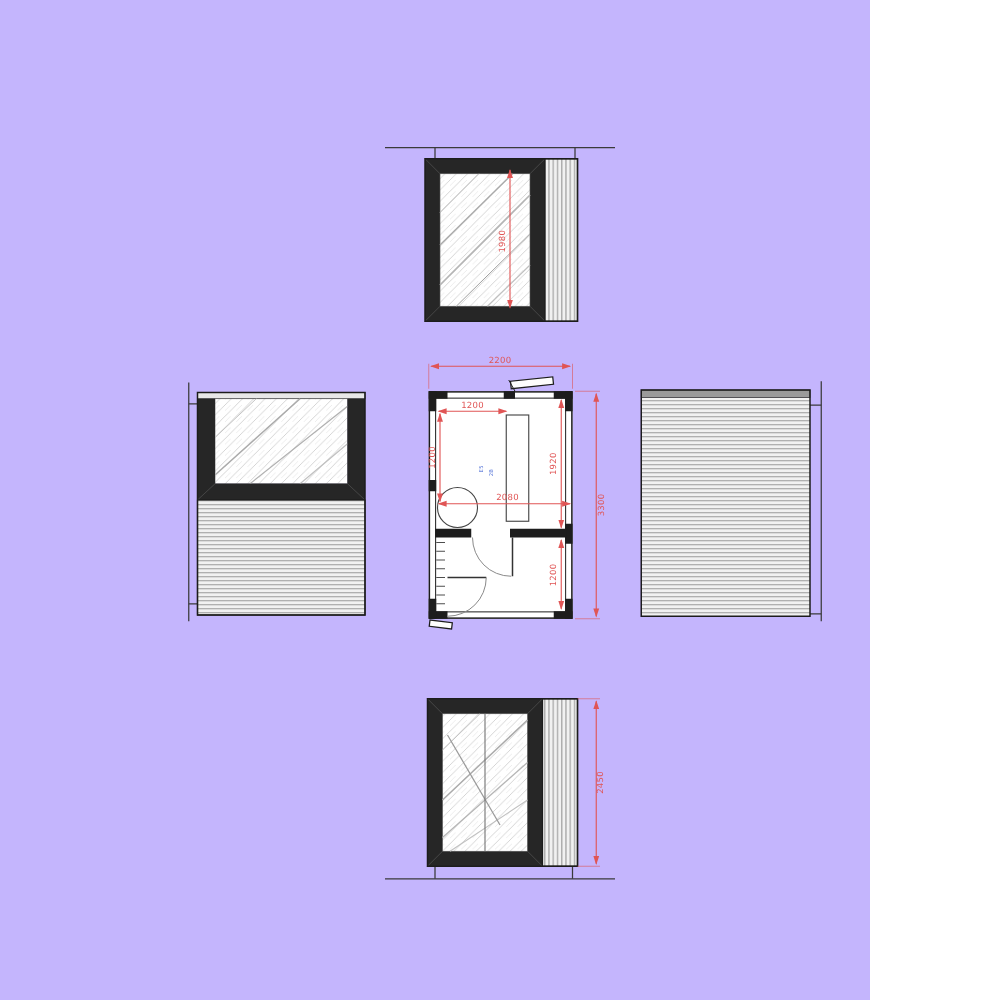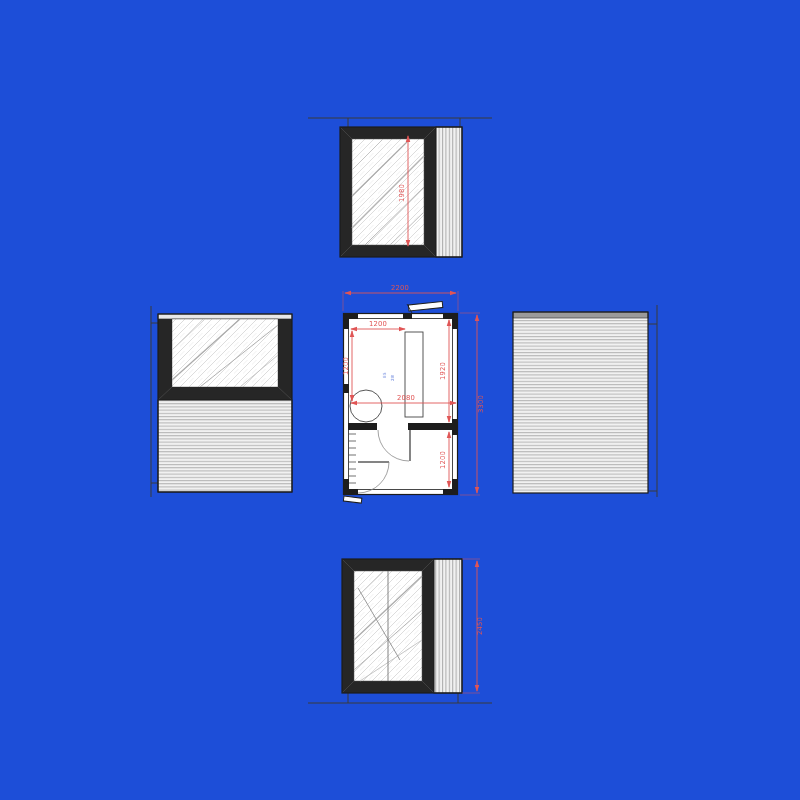--- a/index.html
+++ b/index.html
@@ -1,16 +1,16 @@
 <!DOCTYPE html>
 <html><head>
 <meta charset="utf-8">
 <style>
   html,body{margin:0;padding:0;background:#ffffff;}
-  #canvas{position:relative;width:800px;height:800px;background:#1d4ed8;overflow:hidden;}
+  #canvas{position:relative;width:696px;height:800px;background:#c4b5fd;overflow:hidden;}
   svg{display:block;}
   .dimline{fill:none;stroke-width:.9;}
   .extline{fill:none;stroke-width:.6;opacity:.8;}
   .dimtext{font:6.8px "DejaVu Sans", sans-serif;letter-spacing:.2px;}
   .bluenote{font:4.2px "DejaVu Sans", sans-serif;letter-spacing:.3px;}
   .outline{fill:none;stroke:#1c1c1c;stroke-width:1.2;}
   .thinline{fill:none;stroke:#1c1c1c;stroke-width:.8;}
   .foldline{fill:none;stroke:#3a3a3a;stroke-width:1;}
   .arc{fill:none;stroke:#8a8a8a;stroke-width:.8;}
   .leaf{fill:none;stroke:#333;stroke-width:1.2;}

